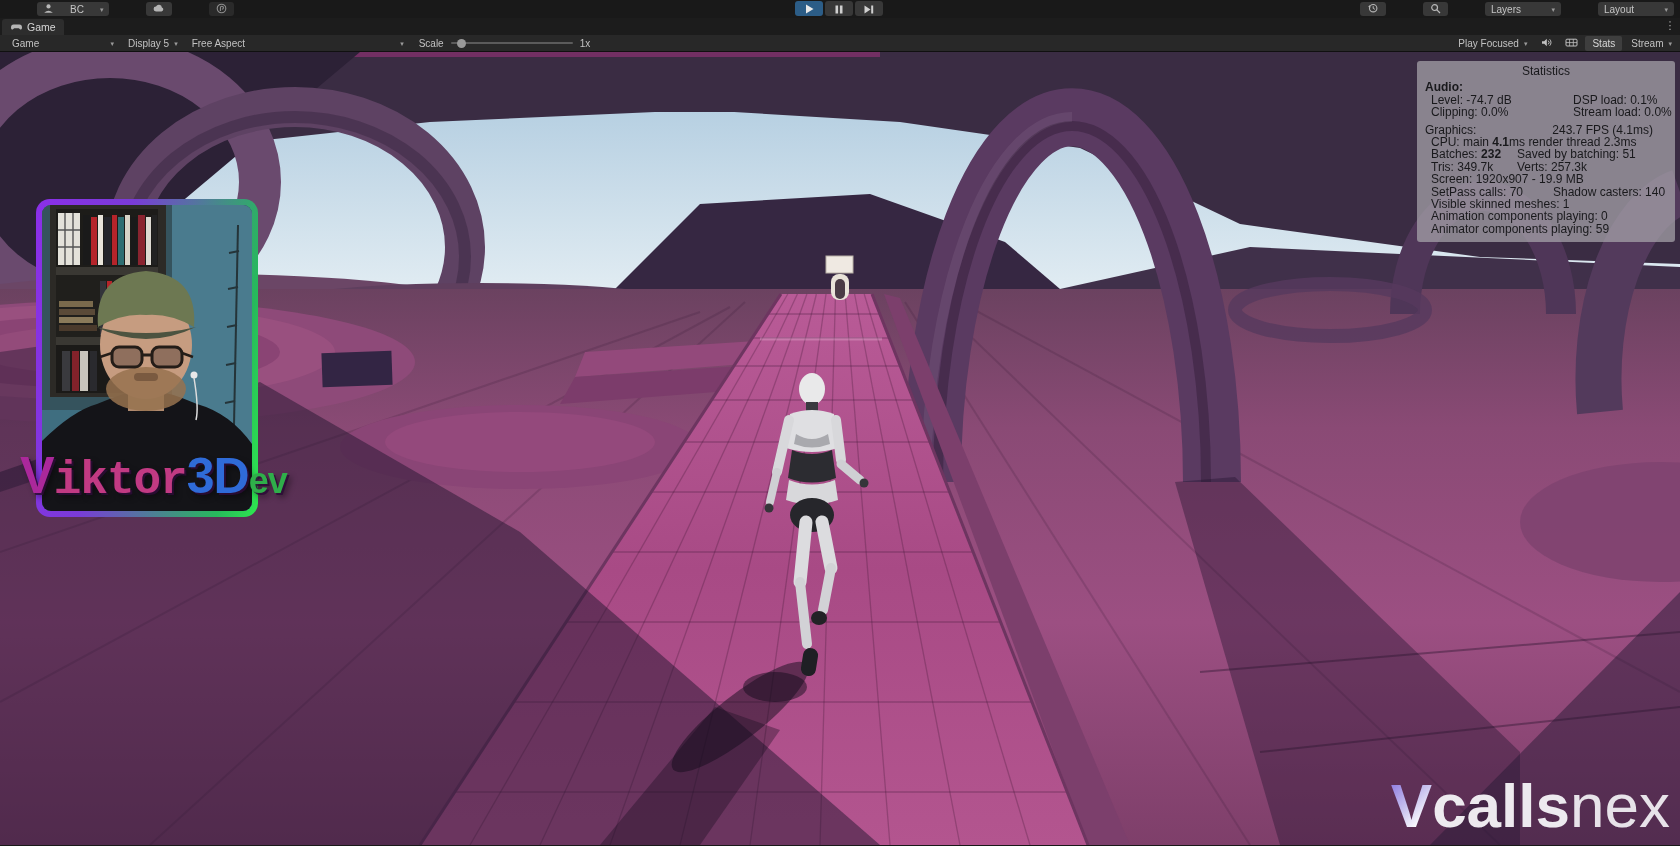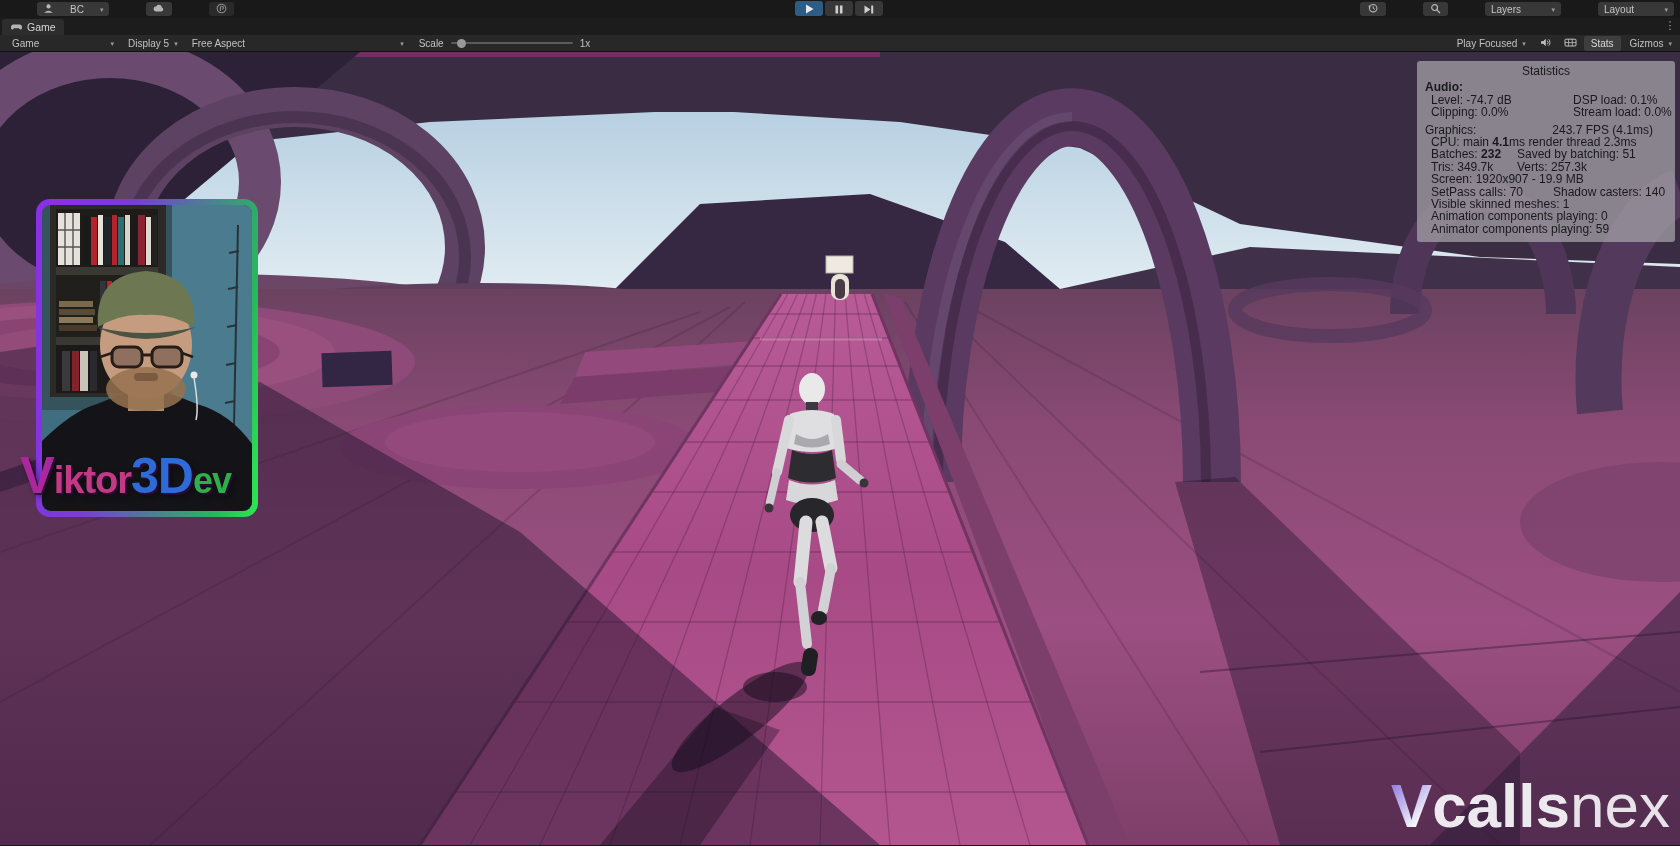--- a/index.html
+++ b/index.html
@@ -47,21 +47,21 @@
   .g-headrow { display:flex; margin-top:5px; }
   .g-title { flex:none; font-weight:normal; }
   .g-fps { flex:1; text-align:right; padding-right:14px; }
   
   .webcam { position:absolute; left:36px; top:147px; width:222px; height:318px; border-radius:14px; padding:6px; background:linear-gradient(100deg,#8b2fe8 0%,#7a3bd8 35%,#27b95c 85%,#2ee84f 100%); }
   .webcam-inner { width:100%; height:100%; border-radius:9px; overflow:hidden; background:#27333a; position:relative; }
   .webcam-inner svg { display:block; width:100%; height:100%; }
   .streamer-logo { position:absolute; left:-16px; top:246px; width:270px; font-weight:bold; letter-spacing:-1px; white-space:nowrap;
     text-shadow:2px 2px 0 rgba(45,12,55,.85), 4px 4px 6px rgba(0,0,0,.45); }
   .lv { color:#ab289b; font-size:52px; }
-  .lk { color:#c13a83; font-size:38px; }
+  .lk { color:#c13a83; font-size:46px;font-family:Liberation Mono, monospace; }
   .l3 { color:#2f6bd8; font-size:50px; }
   .le { color:#2fae4a; font-size:36px; }
   
   .watermark { position:absolute; right:10px; bottom:4px; font-size:62px; color:rgba(245,244,248,.95); letter-spacing:0; white-space:nowrap; }
   .wm-bold { font-weight:700; }
   .wm-light { font-weight:400; opacity:.96; }
   .wm-v { background:linear-gradient(135deg,#8d7ae0 10%,#c6bfee 45%,#ffffff 75%); -webkit-background-clip:text; background-clip:text; color:transparent; font-weight:700; }
 </style>
 </head>
 <body>
@@ -179,21 +179,21 @@
             <rect x="1" y="2.2" width="11" height="6.8" rx="1" fill="none" stroke="#c0c0c0" stroke-width="1"></rect>
             <line x1="4.6" y1="2.2" x2="4.6" y2="9" stroke="#c0c0c0" stroke-width="0.8"></line>
             <line x1="8.3" y1="2.2" x2="8.3" y2="9" stroke="#c0c0c0" stroke-width="0.8"></line>
             <line x1="1" y1="5.6" x2="12" y2="5.6" stroke="#c0c0c0" stroke-width="0.8"></line>
           </svg></span>
     </div>
     <div class="stats-btn">
       <span>Stats</span>
     </div>
     <div class="dd" style="padding-right:3px;">
-      <span>Gizmos</span>
+      <span>Stream</span>
       <span class="caret">▾</span>
     </div>
   </div>
 </div>
 
 <div class="viewport">
 
   <svg class="scene" viewBox="0 0 1680 793" preserveAspectRatio="none">
     <defs>
       <linearGradient id="gSky" x1="0" y1="0" x2="0" y2="1">

